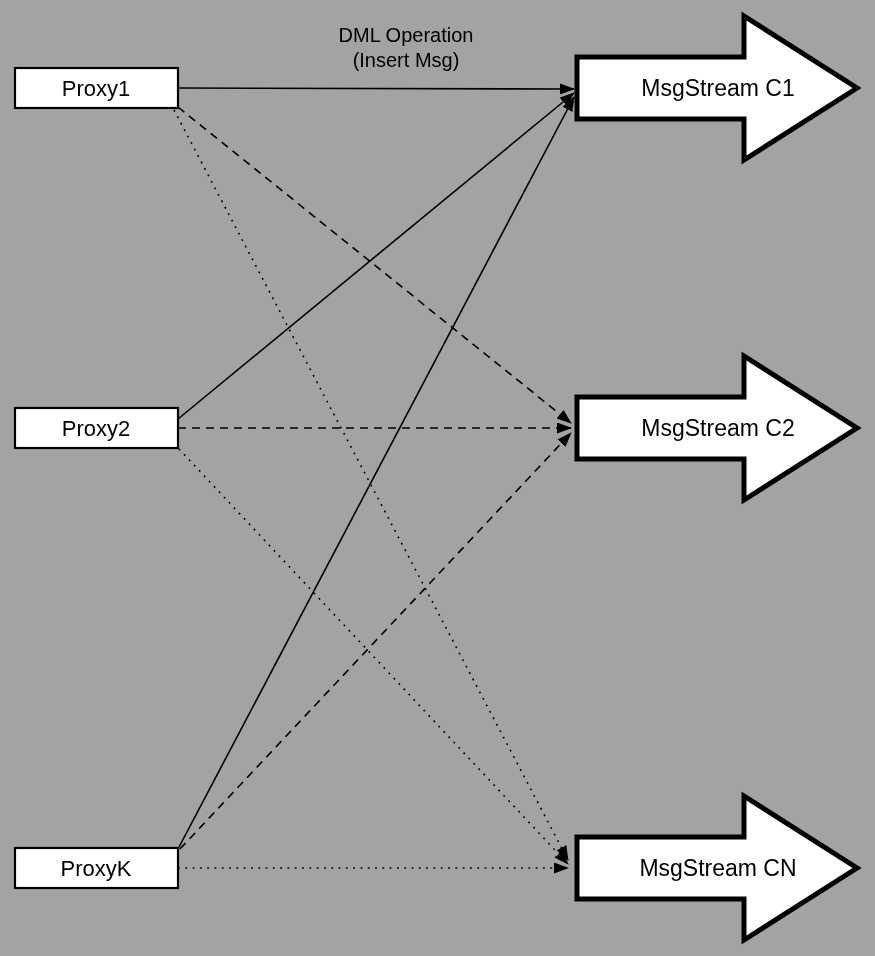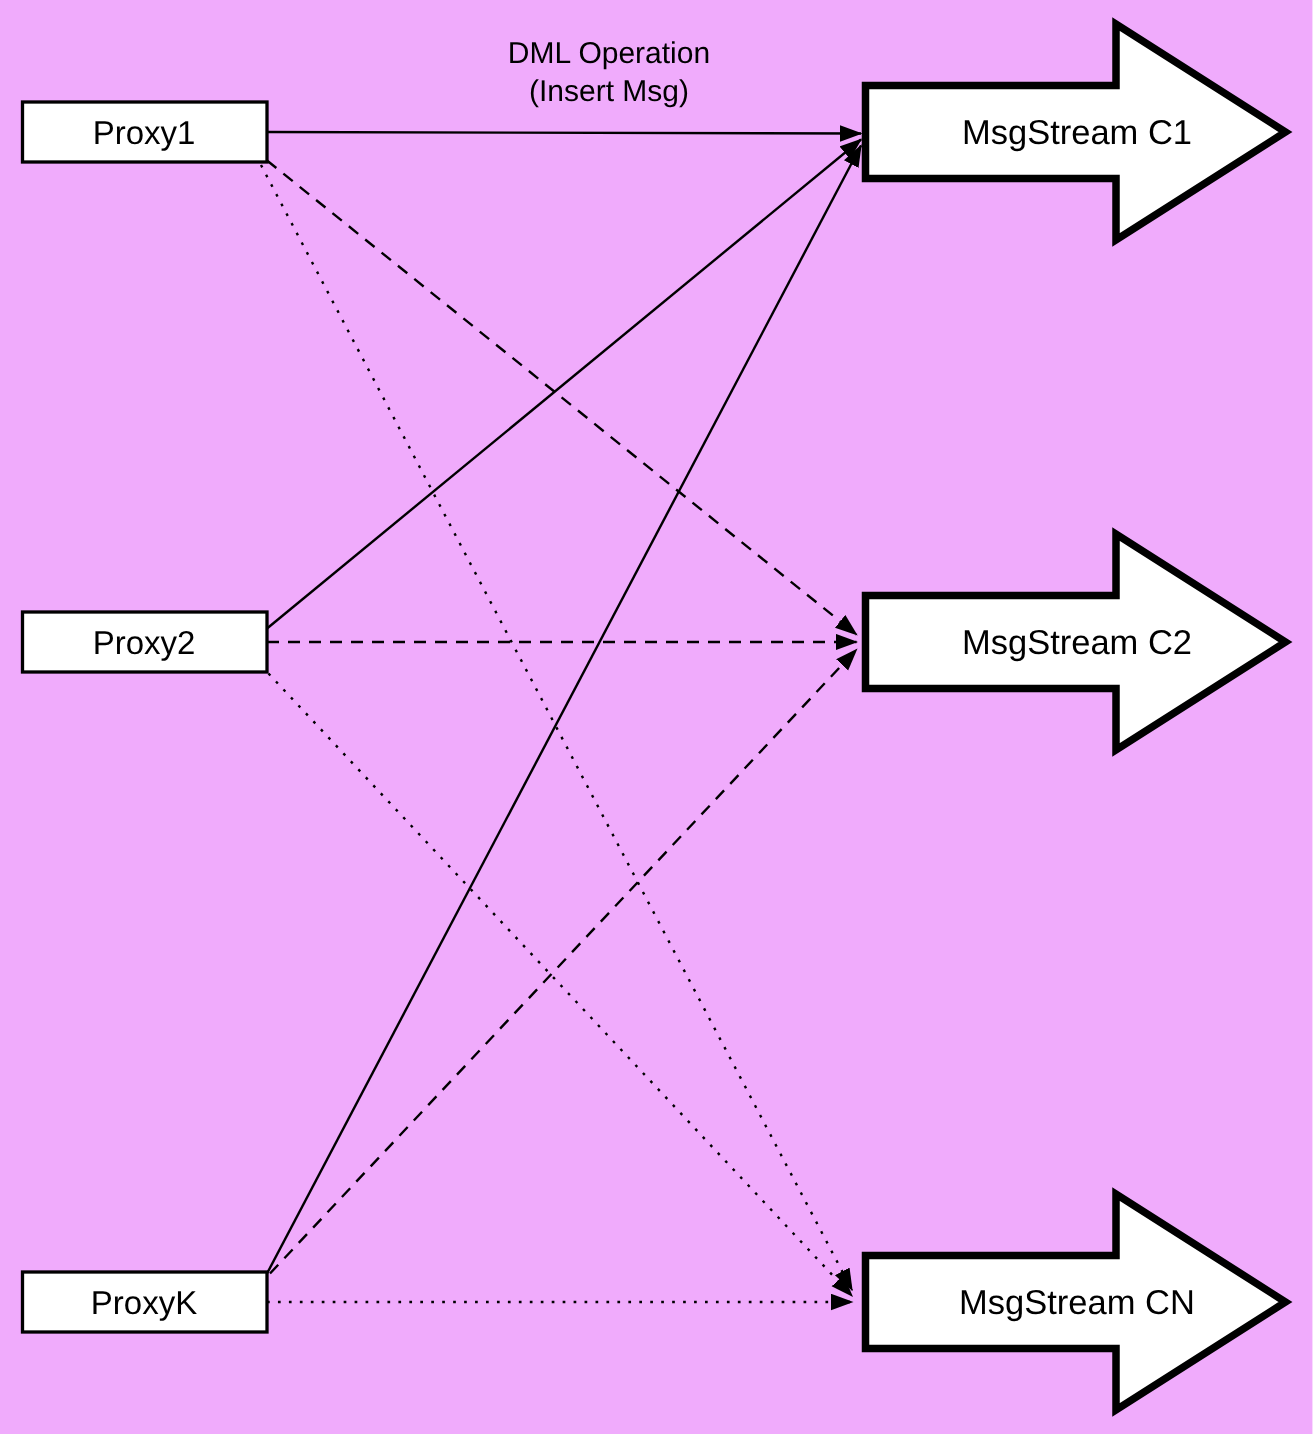--- a/index.html
+++ b/index.html
@@ -4,21 +4,21 @@
 <style>
   html, body {
     margin: 0;
     padding: 0;
     background: #ffffff;
   }
   .canvas-wrap {
     position: relative;
     width: 875px;
     height: 956px;
-    background: #f0abfc;
+    background: #a3a3a3;
     overflow: hidden;
   }
   svg {
     display: block;
   }
   svg text {
     font-family: "Liberation Sans", "DejaVu Sans", sans-serif;
     fill: #000000;
   }
   .node-box {

